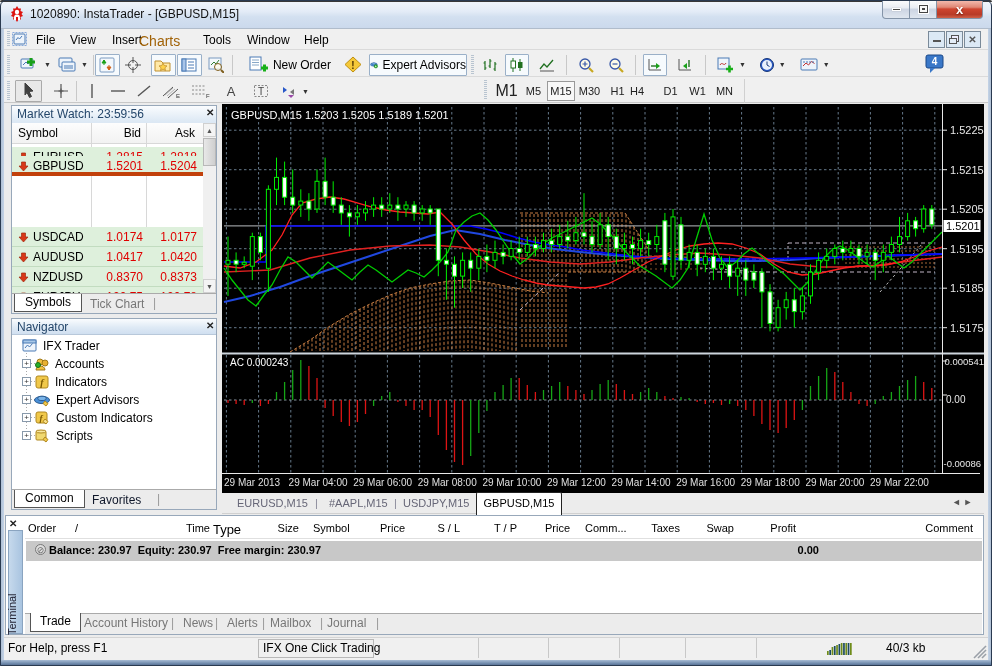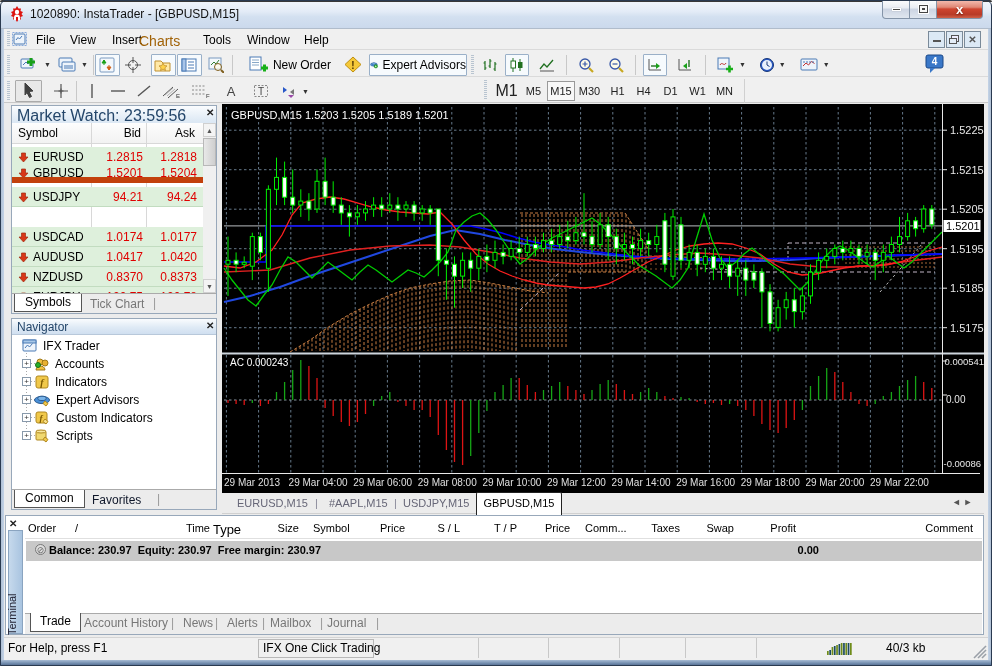--- a/index.html
+++ b/index.html
@@ -279,65 +279,55 @@
         </svg>
       </div>
       <div style="font-size:7px;color:#333">▼</div>
     </div>
 <div class="abs" style="left:484px;top:80px;width:3px;height:20px;background:repeating-linear-gradient(to bottom,#b8c4d0 0 1px,#f0f0f0 1px 2px)"></div>
 <div class="abs" style="left:493px;top:81px;width:27px;height:20px;font-size:16px;color:#222;text-align:center;line-height:20px">M1</div>
 <div class="abs" style="left:520px;top:81px;width:27px;height:20px;font-size:11px;color:#222;text-align:center;line-height:20px">M5</div>
 <div class="abs" style="left:547px;top:81px;width:28px;height:20px;background:#f8f8f8;border:1px solid #999;font-size:11px;color:#222;text-align:center;line-height:18px">M15</div>
 <div class="abs" style="left:576px;top:81px;width:27px;height:20px;font-size:11px;color:#222;text-align:center;line-height:20px">M30</div>
 <div class="abs" style="left:604px;top:81px;width:27px;height:20px;font-size:11px;color:#222;text-align:center;line-height:20px">H1</div>
-<div class="abs" style="left:630px;top:81px;width:27px;height:20px;font-size:11px;color:#222;text-align:center;line-height:20px">H4</div>
+<div class="abs" style="left:630px;top:81px;width:27px;height:20px;font-size:11px;color:#222;text-align:left;line-height:20px">H4</div>
 <div class="abs" style="left:657px;top:81px;width:27px;height:20px;font-size:11px;color:#222;text-align:center;line-height:20px">D1</div>
 <div class="abs" style="left:684px;top:81px;width:27px;height:20px;font-size:11px;color:#222;text-align:center;line-height:20px">W1</div>
 <div class="abs" style="left:711px;top:81px;width:27px;height:20px;font-size:11px;color:#222;text-align:center;line-height:20px">MN</div>
 <div class="abs" style="left:744px;top:79px;width:1px;height:24px;background:#d0d0d0"></div>
 <div class="abs" style="left:4px;top:103px;width:984px;height:557px;background:#ececec"></div>
 <div class="abs" style="left:11px;top:105px;width:206px;height:209px;background:#fff;border:1px solid #98a8ba"></div>
-<div class="abs" style="left:12px;top:106px;width:204px;height:27px;background:linear-gradient(to bottom,#fafcfe,#dfeaf5 55%,#d0dff0);border-bottom:1px solid #b8c8da;font-size:16px;color:#24466a;padding:1px 0 12px 5px">Market Watch: 23:59:56</div>
+<div class="abs" style="left:12px;top:106px;width:204px;height:27px;background:linear-gradient(to bottom,#fafcfe,#dfeaf5 55%,#d0dff0);border-bottom:1px solid #b8c8da;font-size:12px;color:#24466a;padding:1px 0 12px 5px">Market Watch: 23:59:56</div>
 <div class="abs" style="left:206px;top:107px;font-size:10px;font-weight:bold;color:#222">✕</div>
 <div class="abs" style="left:12px;top:123px;width:191px;height:21px;background:linear-gradient(to bottom,#fdfdfd,#f2f2f2);border-bottom:1px solid #d8d8d8;font-size:12px;color:#000">
       <span style="position:absolute;left:6px;top:3px">Symbol</span>
       <span style="position:absolute;left:68px;width:61px;text-align:right;top:3px">Bid</span>
       <span style="position:absolute;left:122px;width:61px;text-align:right;top:3px">Ask</span>
     </div>
 <div class="abs" style="left:91px;top:123px;width:1px;height:170px;background:#d8d8d8"></div>
 <div class="abs" style="left:146px;top:123px;width:1px;height:170px;background:#d8d8d8"></div>
 <div class="abs" style="left:12px;top:147px;width:191px;height:20px;background:#def0dc;border-bottom:1px solid #c2dcc0;overflow:hidden;font-size:12px">
       <span style="position:absolute;left:3px;top:3px;display:flex;align-items:center">
         <svg width="11" height="11" viewBox="0 0 11 11" style="margin:0 4px 0 3px">
           <path d="M5.5 10 L1 5 h2.5 V1 h4 V5 H10 Z" fill="#d83818" stroke="#a02810" stroke-width=".7"></path>
         </svg>
         <span style="color:#000">EURUSD</span>
       </span>
       <span style="position:absolute;left:70px;width:61px;text-align:right;top:3px;color:#e00000">1.2815</span>
       <span style="position:absolute;left:124px;width:61px;text-align:right;top:3px;color:#e00000">1.2818</span>
     </div>
-<div class="abs" style="left:12px;top:163px;width:191px;height:20px;background:#def0dc;border-bottom:6px solid #c2410c;overflow:hidden;font-size:12px">
+<div class="abs" style="left:12px;top:156px;width:191px;height:20px;background:#def0dc;border-bottom:4px solid #c2410c;overflow:hidden;font-size:12px">
       <span style="position:absolute;left:3px;top:3px;display:flex;align-items:center">
         <svg width="11" height="11" viewBox="0 0 11 11" style="margin:0 4px 0 3px">
           <path d="M5.5 10 L1 5 h2.5 V1 h4 V5 H10 Z" fill="#d83818" stroke="#a02810" stroke-width=".7"></path>
         </svg>
         <span style="color:#000">GBPUSD</span>
       </span>
       <span style="position:absolute;left:70px;width:61px;text-align:right;top:3px;color:#e00000">1.5201</span>
       <span style="position:absolute;left:124px;width:61px;text-align:right;top:3px;color:#e00000">1.5204</span>
-    </div>
-<div class="abs" style="left:12px;top:187px;width:191px;height:20px;background:#def0dc;border-bottom:1px solid #c2dcc0;overflow:hidden;font-size:12px">
-      <span style="position:absolute;left:3px;top:3px;display:flex;align-items:center">
-        <svg width="11" height="11" viewBox="0 0 11 11" style="margin:0 4px 0 3px">
-          <path d="M5.5 10 L1 5 h2.5 V1 h4 V5 H10 Z" fill="#d83818" stroke="#a02810" stroke-width=".7"></path>
-        </svg>
-        <span style="color:#000">USDJPY</span>
-      </span>
-      <span style="position:absolute;left:70px;width:61px;text-align:right;top:3px;color:#e00000">94.21</span>
-      <span style="position:absolute;left:124px;width:61px;text-align:right;top:3px;color:#e00000">94.24</span>
     </div>
 <div class="abs" style="left:12px;top:227px;width:191px;height:20px;background:#def0dc;border-bottom:1px solid #c2dcc0;overflow:hidden;font-size:12px">
       <span style="position:absolute;left:3px;top:3px;display:flex;align-items:center">
         <svg width="11" height="11" viewBox="0 0 11 11" style="margin:0 4px 0 3px">
           <path d="M5.5 10 L1 5 h2.5 V1 h4 V5 H10 Z" fill="#d83818" stroke="#a02810" stroke-width=".7"></path>
         </svg>
         <span style="color:#000">USDCAD</span>
       </span>
       <span style="position:absolute;left:70px;width:61px;text-align:right;top:3px;color:#e00000">1.0174</span>
       <span style="position:absolute;left:124px;width:61px;text-align:right;top:3px;color:#e00000">1.0177</span>

